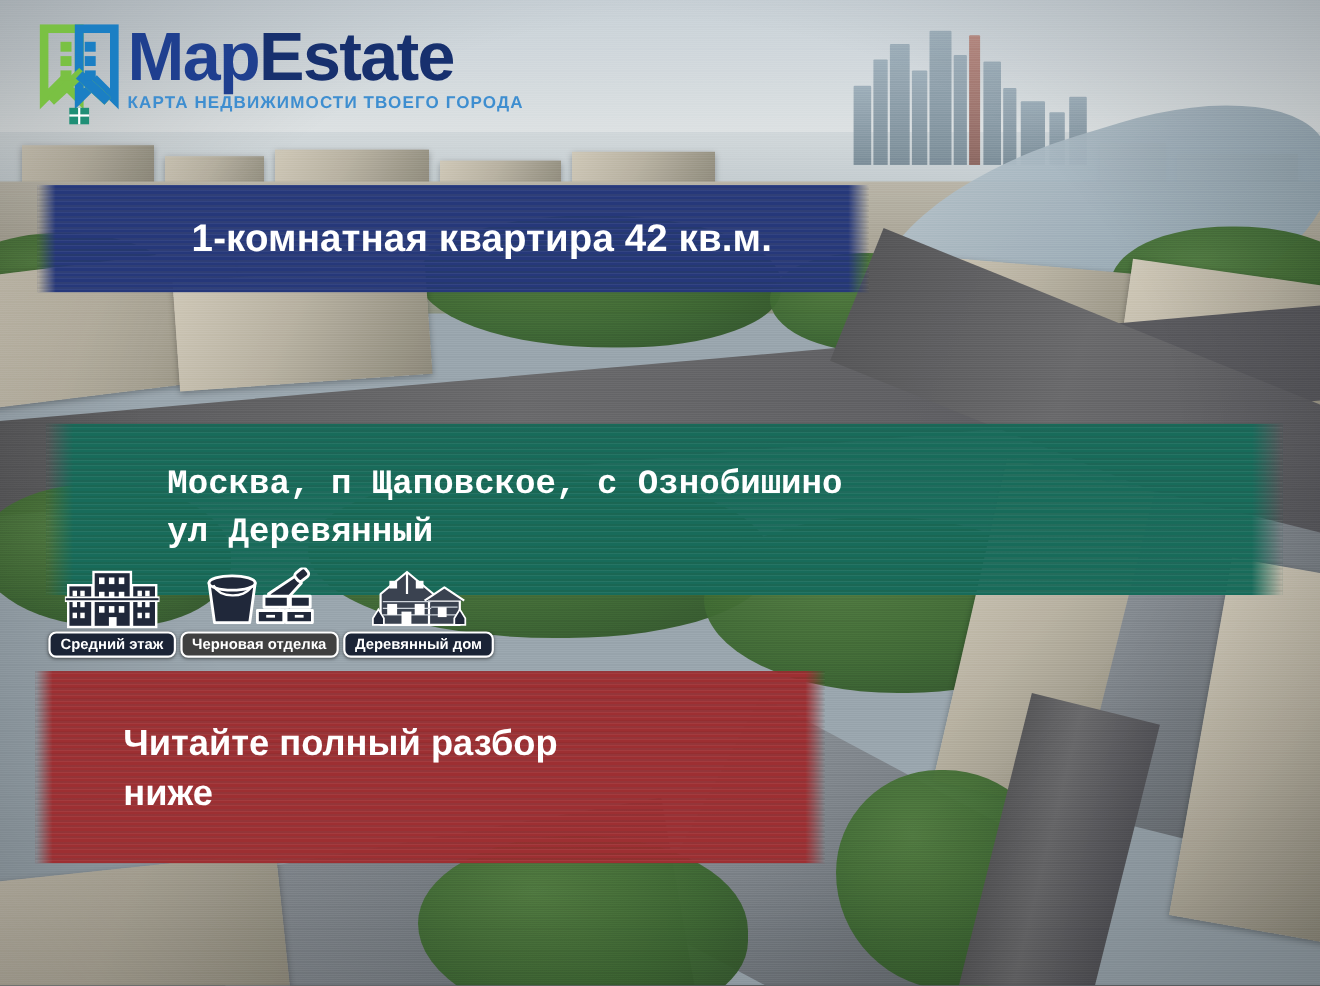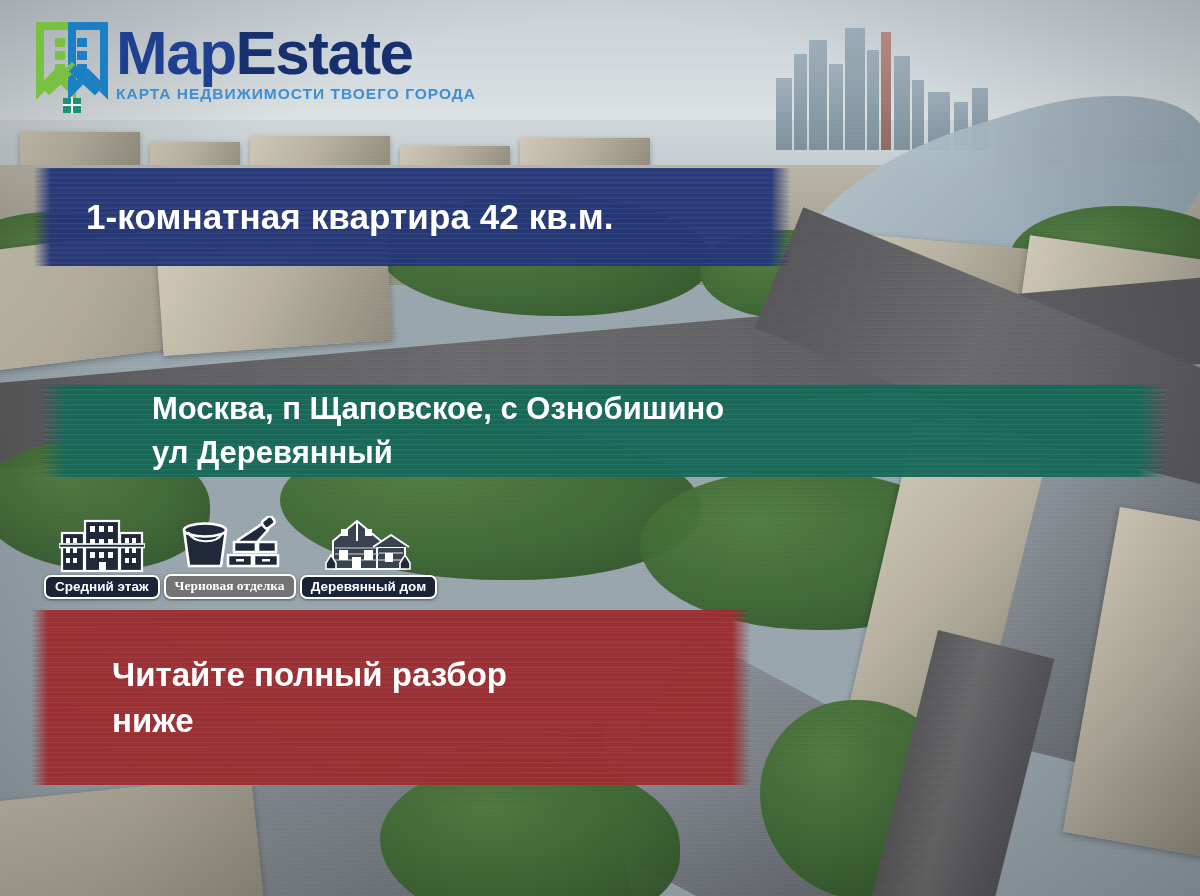--- a/index.html
+++ b/index.html
@@ -125,37 +125,37 @@
     position: absolute; inset: 0; pointer-events: none;
     background:
       repeating-linear-gradient(0deg,
         rgba(255,255,255,.00) 0 2px,
         rgba(255,255,255,.06) 2px 3px,
         rgba(0,0,0,.05) 3px 5px);
   }
   .band .txt { position: relative; z-index: 2; }
 
   
-  #band-title { left: 34px; top: 168px; width: 756px; height: 98px; }
+  #band-title { left: 34px; top: 168px; width: 756px; height: 98px; align-items: center; }
   #band-title .paint { background: #26387a; }
   #band-title .txt {
     padding-left: 52px; color: #ffffff;
     font-size: 35px; font-weight: 700; letter-spacing: .1px; white-space: nowrap;
   }
 
   
   #band-date { left: 50px; top: 272px; width: 740px; height: 88px; }
   #band-date .paint { background: #fdfdfd; }
   #band-date .txt {
     padding-left: 100px; color: #2c4a8e;
     font-size: 32px; font-weight: 700; white-space: nowrap;
   }
 
   
-  #band-address { left: 42px; top: 385px; width: 1124px; height: 92px; }
+  #band-address { left: 42px; top: 385px; width: 1124px; height: 156px; font-family: Liberation Mono, monospace; }
   #band-address .paint { background: #186b5a; }
   #band-address .txt {
     padding-left: 110px; color: #ffffff;
     font-size: 31px; font-weight: 700; line-height: 1.42;
   }
 
   
   #band-cta { left: 32px; top: 610px; width: 718px; height: 175px; }
   #band-cta .paint { background: #9d2f32; }
   #band-cta .txt {
@@ -171,21 +171,21 @@
   .badge { display: flex; flex-direction: column; align-items: center; }
   .badge .bicon { height: 56px; display: flex; align-items: flex-end; justify-content: center; }
   .badge .blabel {
     margin-top: 2px;
     background: #1b2436; color: #ffffff;
     border: 2px solid #ffffff; border-radius: 7px;
     padding: 2px 9px 3px;
     font-size: 13.5px; font-weight: 700; white-space: nowrap;
     box-shadow: 0 1px 3px rgba(0,0,0,.5);
   }
-  .badge.wide .blabel { background: #737373; font-family: Liberation Serif, serif; }
+  .badge.wide .blabel { background: #404040; }
 </style>
 </head>
 <body>
 
 <div class="poster">
 
   <div class="photo">
     <div class="sky"></div>
     <div class="haze"></div>
 

